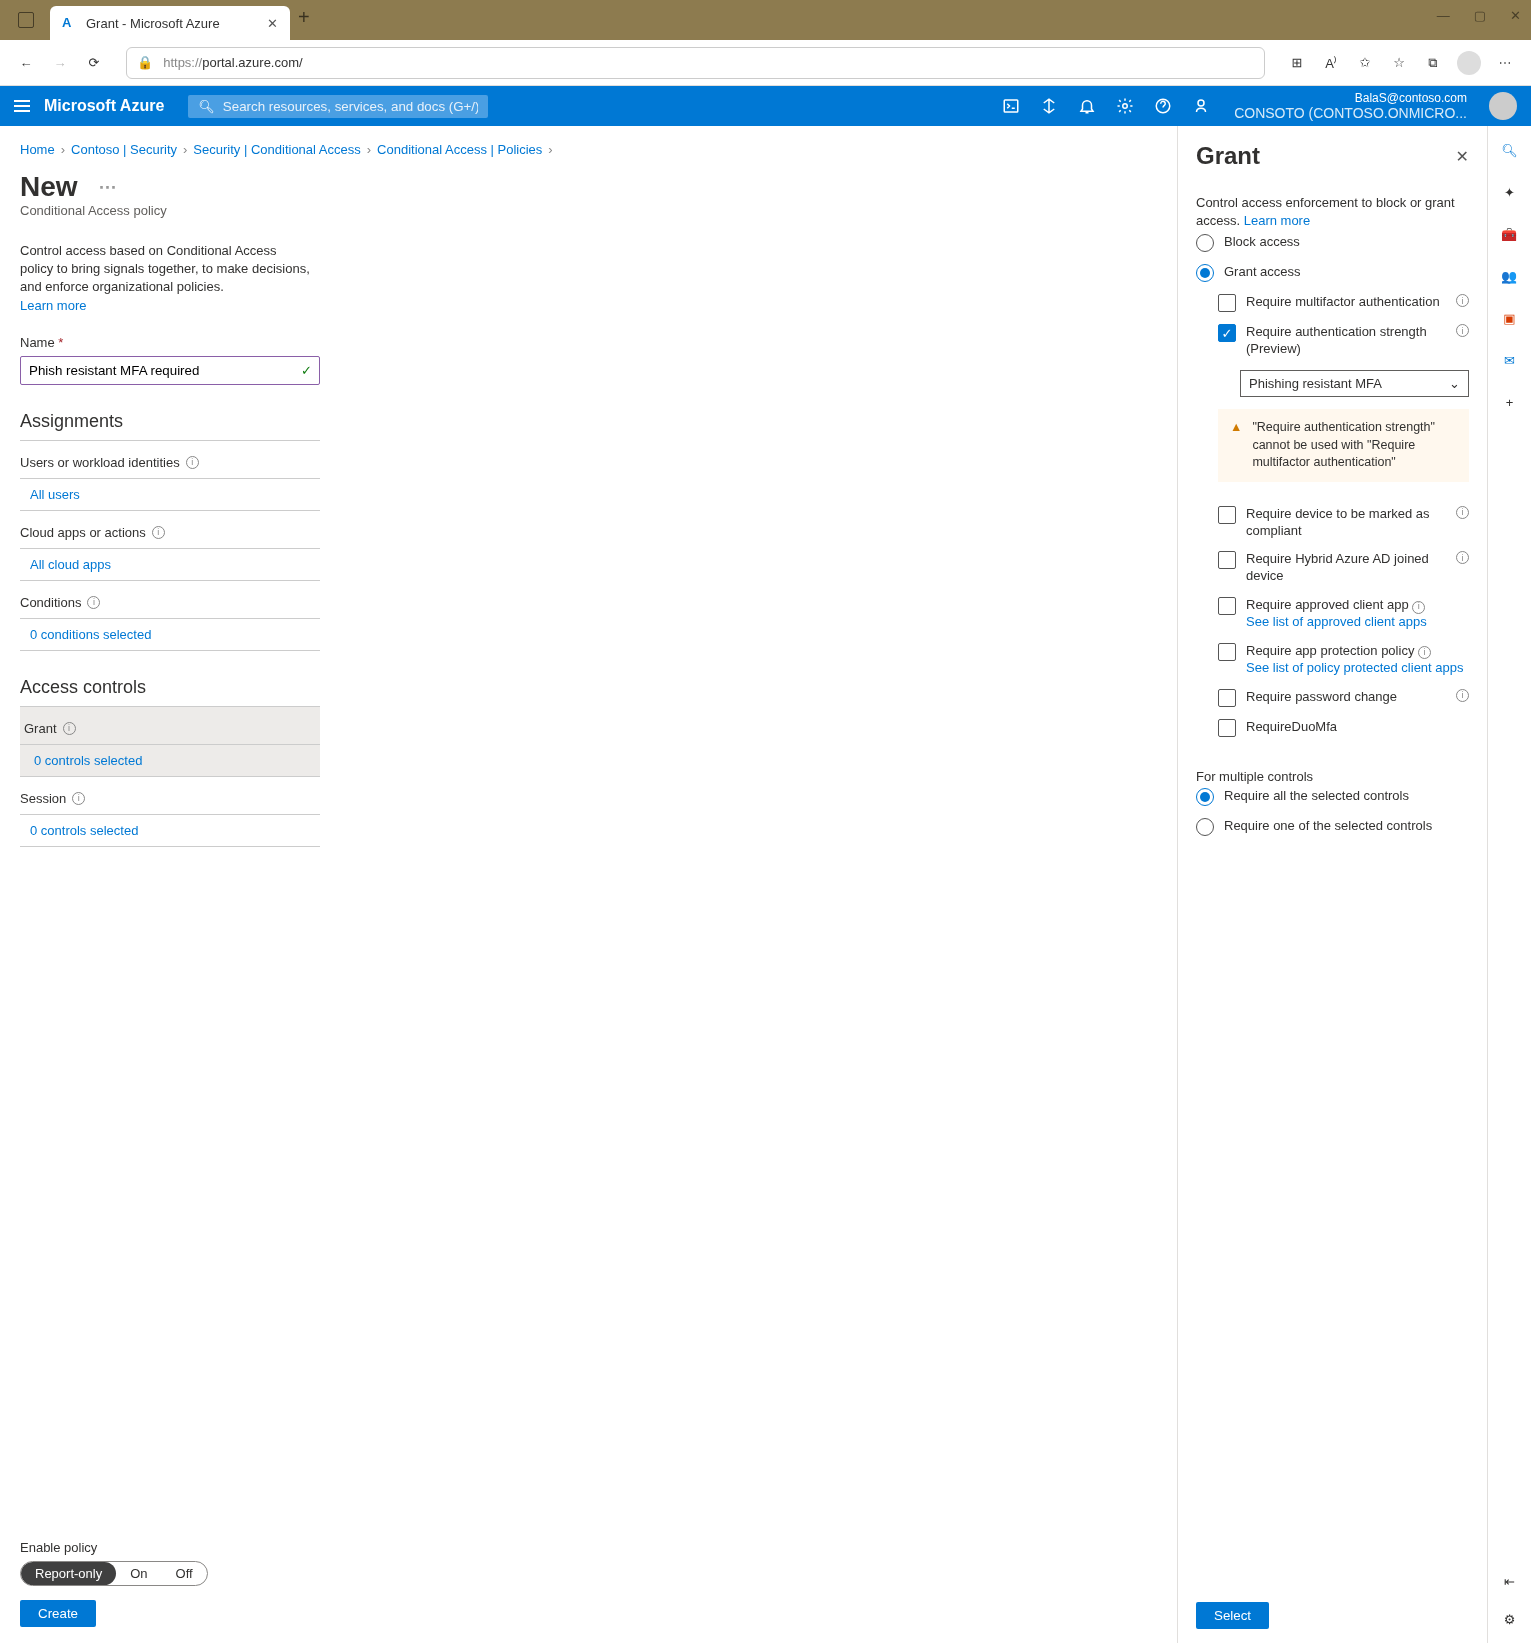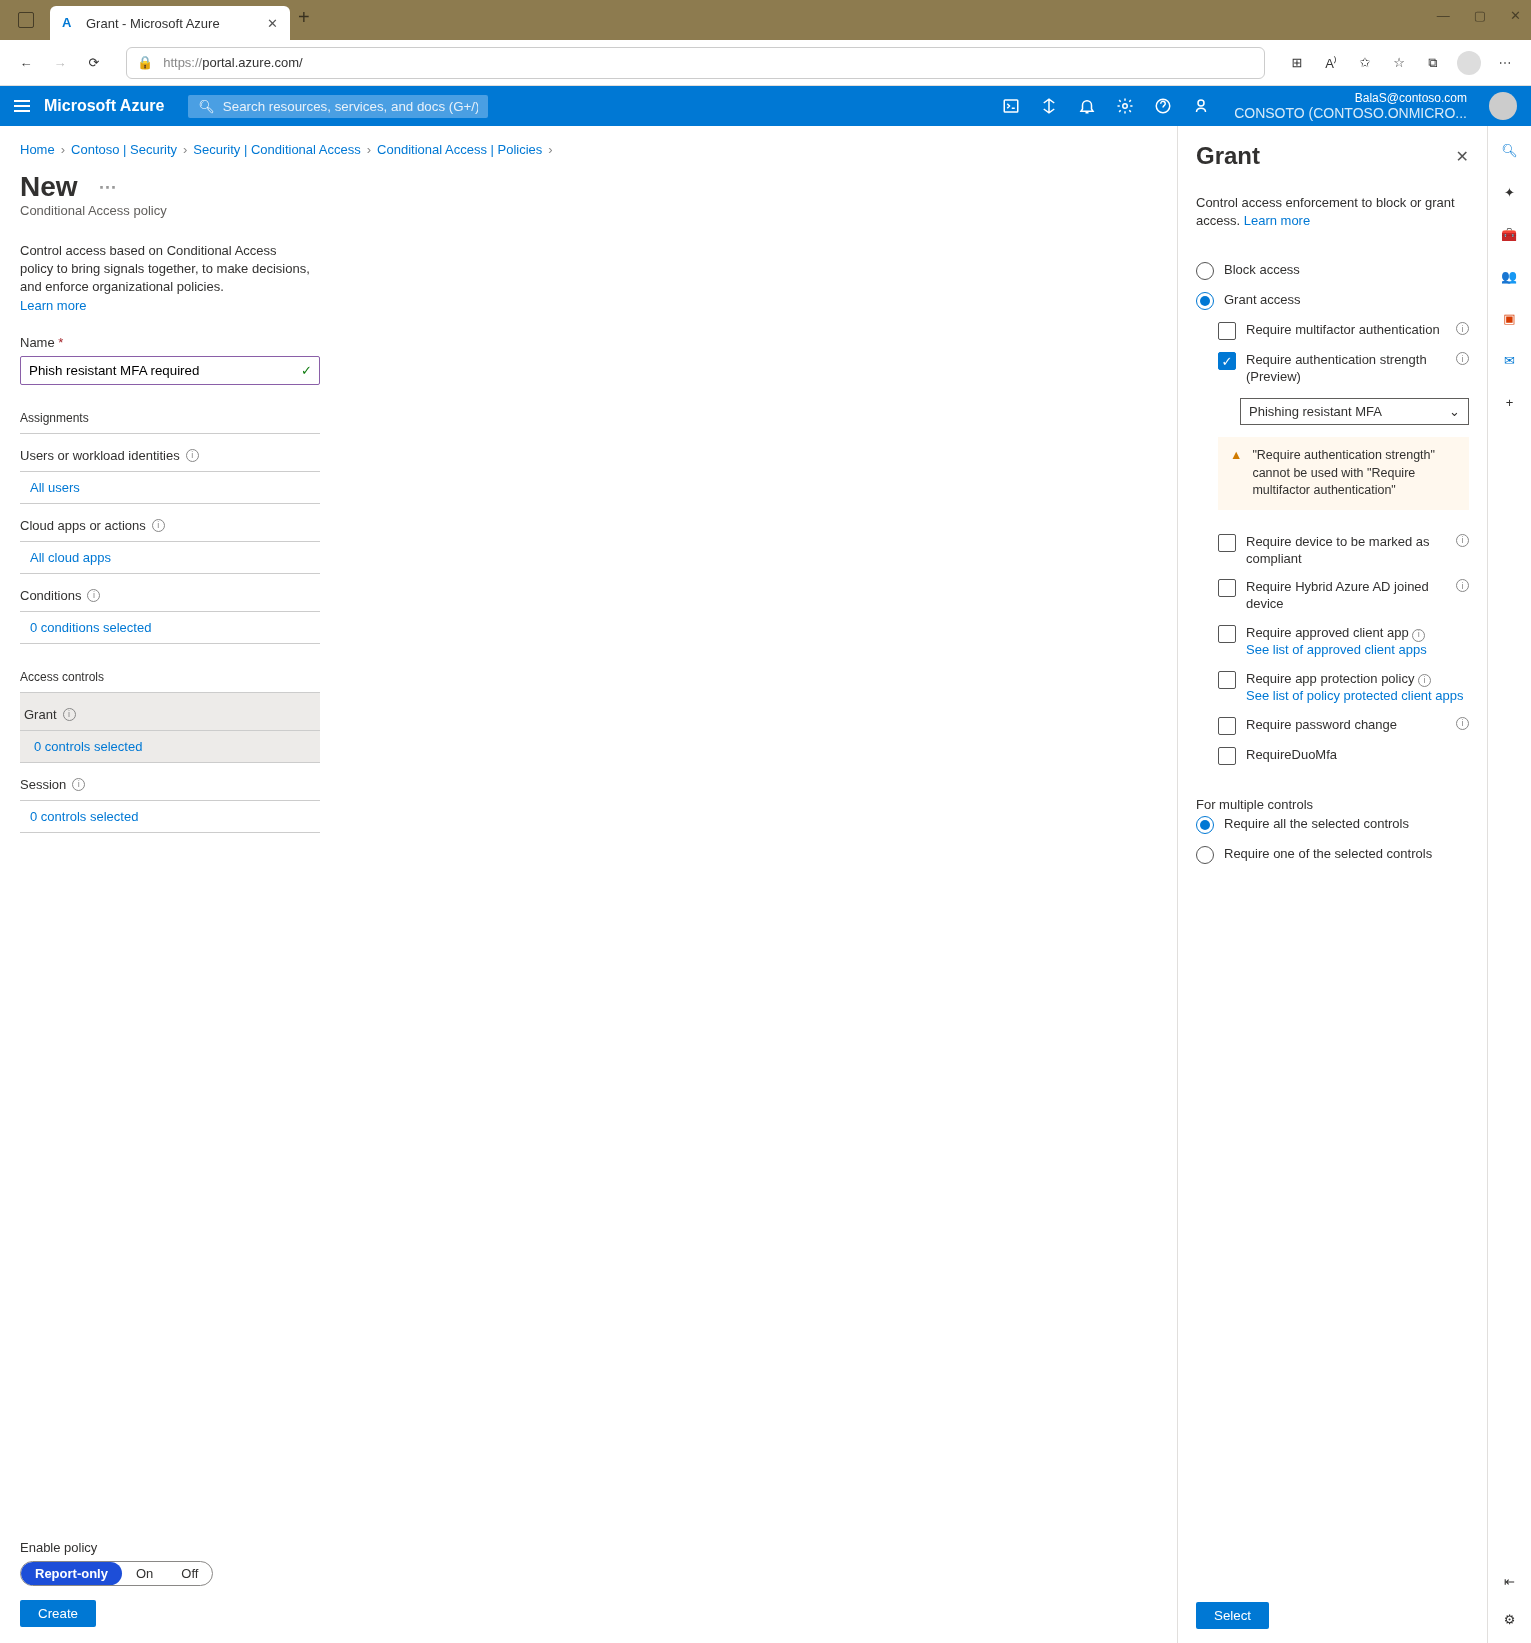--- a/index.html
+++ b/index.html
@@ -50,41 +50,41 @@
   .desc { max-width: 290px; color: #323130; line-height: 1.4; }
   .link { color: #0078d4; cursor: pointer; }
   
   .form-area { max-width: 300px; margin-top: 20px; }
   .field-label { font-size: 13px; margin-bottom: 6px; }
   .req { color: #a4262c; }
   .name-input { width: 100%; border: 1px solid #8a5fa8; border-radius: 2px; padding: 6px 30px 6px 8px; position: relative; }
   .name-wrap { position: relative; }
   .check { position: absolute; right: 8px; top: 7px; color: #107c10; }
   
-  .section-hdr { font-size: 12px; margin-top: 26px; padding-bottom: 8px; border-bottom: 1px solid #ccc; }
+  .section-hdr { font-size: 18px; margin-top: 26px; padding-bottom: 8px; border-bottom: 1px solid #ccc; }
   .row-hdr, .row-link { padding: 8px 0; border-bottom: 1px solid #ccc; }
   .row-hdr { display: flex; align-items: center; gap: 6px; color: #323130; padding-top: 14px; }
   .row-hdr.selected { background: #edebe9; padding-left: 4px; padding-right: 4px; }
   .row-link { padding-left: 10px; }
   .row-link a { color: #0078d4; cursor: pointer; }
   .info-icn { width: 13px; height: 13px; border: 1px solid #888; border-radius: 50%; font-size: 9px; display: inline-flex; align-items: center; justify-content: center; color: #888; }
   .info-icn-r { margin-left: auto; }
   
   .bottom-bar { margin-top: auto; padding-top: 20px; }
   .toggle3 { display: inline-flex; border: 1px solid #8a8886; border-radius: 14px; overflow: hidden; margin-top: 6px; margin-bottom: 14px; }
   .toggle3 span { padding: 4px 14px; cursor: pointer; }
-  .toggle3 .active { background: #1d4ed8; color: #fff; border-radius: 14px; font-weight: bold; }
+  .toggle3 .active { background: #404040; color: #fff; border-radius: 14px; }
   .btn-primary { background: #0078d4; color: #fff; border: none; padding: 6px 18px; border-radius: 2px; cursor: pointer; }
   
   
   .grant-panel { width: 310px; border-left: 1px solid #e1dfdd; display: flex; flex-direction: column; padding: 16px 18px 14px 18px; }
   .panel-hdr { display: flex; justify-content: space-between; align-items: center; margin-bottom: 24px; }
   .panel-hdr h2 { font-size: 24px; font-weight: 600; }
   .close-x { cursor: pointer; font-size: 16px; color: #555; }
-  .panel-desc { margin-bottom: 32px; line-height: 1.4; }
+  .panel-desc { margin-bottom: 4px; line-height: 1.4; }
   
   .radio-row, .check-row { display: flex; align-items: flex-start; gap: 10px; margin-bottom: 12px; }
   .radio { width: 18px; height: 18px; border: 1px solid #555; border-radius: 50%; display: flex; align-items: center; justify-content: center; flex-shrink: 0; cursor: pointer; }
   .radio.sel { border-color: #0078d4; }
   .radio.sel::after { content: ''; width: 10px; height: 10px; background: #0078d4; border-radius: 50%; }
   .checkbox { width: 18px; height: 18px; border: 1px solid #555; border-radius: 2px; flex-shrink: 0; cursor: pointer; display: flex; align-items: center; justify-content: center; }
   .checkbox.sel { background: #0078d4; border-color: #0078d4; color: #fff; }
   .opt-label { flex: 1; line-height: 1.3; }
   .indent { margin-left: 22px; }
   

